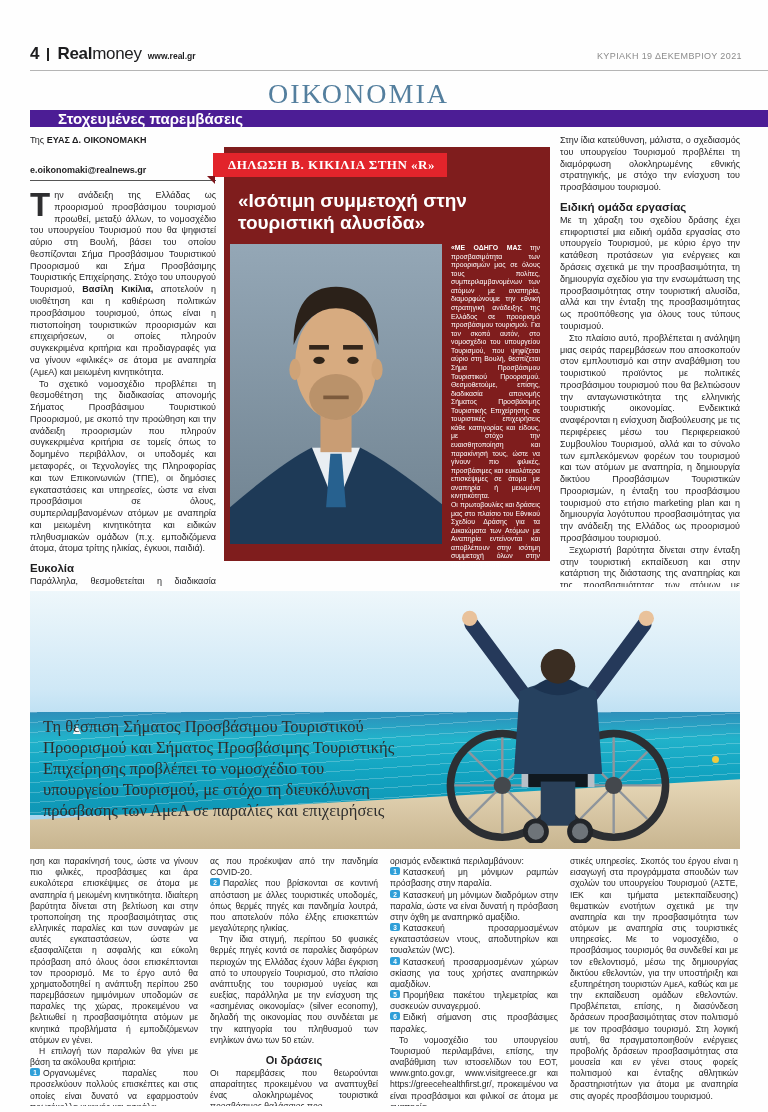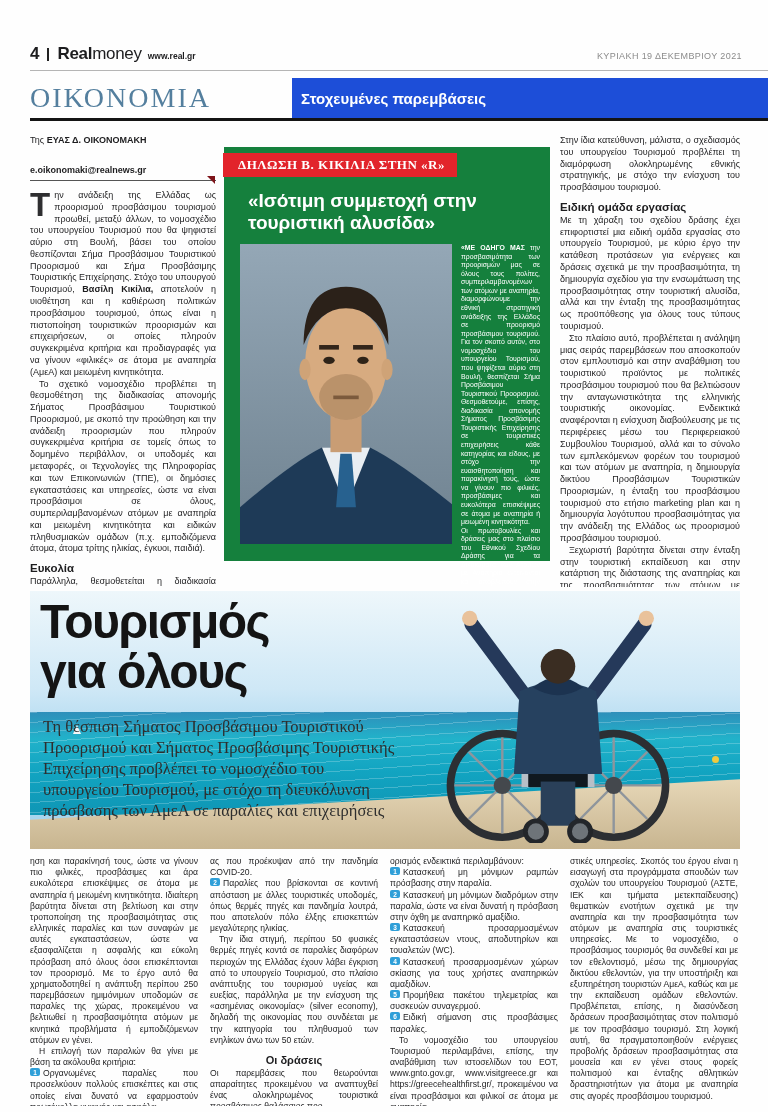--- a/index.html
+++ b/index.html
@@ -7,41 +7,41 @@
         font-family:"Liberation Sans",sans-serif;color:#1d1d1f;overflow:hidden;}
   
   .masthead{display:flex;align-items:baseline;margin:44px 26px 0 30px;}
   .pageno{font-size:17px;font-weight:bold;}
   .mast-sep{display:inline-block;width:2px;height:13px;background:#222;margin:0 8px;align-self:center;}
   .brand{font-size:17px;letter-spacing:-0.3px;}
   .brand .b{font-weight:bold;}
   .site{font-size:8.5px;font-weight:bold;margin-left:6px;}
   .date{margin-left:auto;color:#8b8b8b;font-size:9px;letter-spacing:0.4px;}
   .thin-rule{height:1px;background:#b5b5b5;margin:6px 0 0 30px;}
-  .section-row{display:flex;margin:7px 0 0 30px;height:40px;}
+  .section-row{display:flex;margin:7px 0 0 30px;height:40px;flex-direction:column;}
   .section-title{font-family:"Liberation Serif",serif;font-size:28px;color:#547f9e;
                  letter-spacing:2px;align-self:center;width:262px;}
-  .kicker-bar{flex:1;background:#1d4ed8;display:flex;align-items:center;padding-left:9px;
+  .kicker-bar{flex:1;background:#4c1d95;display:flex;align-items:center;padding-left:28px;
               color:#fff;font-weight:bold;font-size:15px;}
   .black-rule{height:3px;background:#141414;margin-left:30px;}
   
   .main-row{display:flex;margin:14px 28px 0 30px;height:452px;overflow:hidden;}
   .colL{width:186px;overflow:hidden;}
   .colR{width:180px;overflow:hidden;margin-left:10px;}
   .byline{font-size:9px;border-bottom:1px solid #555;padding-bottom:5px;margin-bottom:9px;}
   .byline .pre{font-weight:normal;text-align:center;}
   .byline .auth{font-weight:bold;}
   .byline .mail{display:block;font-weight:bold;margin-top:20px;}
   .body-text p{margin:0;font-size:9px;line-height:1.31;text-align:justify;}
   .body-text p.indent{text-indent:9px;}
   .dropcap{float:left;font-size:33px;line-height:26px;font-weight:bold;color:#2e2e30;padding:2px 4px 0 0;}
   .subhead{font-size:11.5px;font-weight:bold;margin:7px 0 2px;}
   
-  .qbox{width:326px;height:414px;background:#15803d;margin-left:8px;margin-top:12px;
-        padding:6px 10px 12px 16px;box-sizing:border-box;position:relative;}
+  .qbox{width:326px;height:414px;background:#7f1d1d;margin-left:8px;margin-top:12px;
+        padding:6px 10px 12px 6px;box-sizing:border-box;position:relative;}
   .ribbon{position:relative;left:-17px;display:inline-block;background:#e2242b;color:#fff;
           font-family:"Liberation Serif",serif;font-weight:bold;font-size:13px;
           padding:4px 12px 4px 15px;letter-spacing:0.5px;white-space:nowrap;}
   .ribbon-fold{position:absolute;left:-17px;top:29px;width:0;height:0;
                border-top:8px solid #7e141a;border-left:8px solid transparent;}
   .qtitle{font-size:19px;font-weight:bold;color:#fff;line-height:1.16;margin:13px 4px 10px 8px;}
   .qcontent{display:flex;margin-top:2px;}
   .portrait{width:212px;height:300px;flex:none;}
   .qtext{flex:1;padding-left:9px;color:#fff;font-size:6.9px;line-height:1.24;text-align:justify;}
   .qtext p{margin:0;}
@@ -190,24 +190,20 @@
         <path d="M88 100 L30 22" stroke="#25395a" stroke-width="15" stroke-linecap="round"></path>
         <path d="M152 100 L210 22" stroke="#25395a" stroke-width="15" stroke-linecap="round"></path>
         <circle cx="28" cy="16" r="8" fill="#e9c29b"></circle>
         <circle cx="212" cy="16" r="8" fill="#e9c29b"></circle>
 
         <path d="M80 92 Q120 72 160 92 L166 178 L74 178 Z" fill="#26415f"></path>
         <path d="M94 88 Q120 66 146 88 Q120 104 94 88 Z" fill="#1c3350"></path>
         <circle cx="120" cy="66" r="18" fill="#3a2d22"></circle>
       </svg>
     </div>
-    <div class="feature-title">
-      <div>Τουρισμός</div>
-      <div>για όλους</div>
-    </div>
     <div class="feature-deck">Τη θέσπιση Σήματος Προσβάσιμου Τουριστικού Προορισμού και Σήματος Προσβάσιμης Τουριστικής Επιχείρησης προβλέπει το νομοσχέδιο του υπουργείου Τουρισμού, με στόχο τη διευκόλυνση πρόσβασης των ΑμεΑ σε παραλίες και επιχειρήσεις</div>
   </div>
 
   <div class="bottom-row">
     <div class="bcol">
       <p>ηση και παρακίνησή τους, ώστε να γίνουν πιο φιλικές, προσβάσιμες και άρα ευκολότερα επισκέψιμες σε άτομα με αναπηρία ή μειωμένη κινητικότητα. Ιδιαίτερη βαρύτητα δίνεται στη βελτίωση και στην τροποποίηση της προσβασιμότητας στις ελληνικές παραλίες και των συναφών με αυτές εγκαταστάσεων, ώστε να εξασφαλίζεται η ασφαλής και εύκολη πρόσβαση από όλους όσοι επισκέπτονται τον προορισμό. Με το έργο αυτό θα χρηματοδοτηθεί η ανάπτυξη περίπου 250 παρεμβάσεων ημιμόνιμων υποδομών σε παραλίες της χώρας, προκειμένου να βελτιωθεί η προσβασιμότητα ατόμων με κινητικά προβλήματα ή εμποδιζόμενων ατόμων εν γένει.</p>
       <p class="indent">Η επιλογή των παραλιών θα γίνει με βάση τα ακόλουθα κριτήρια:</p>
       <p><span class="badge">1</span><span>Οργανωμένες παραλίες που προσελκύουν πολλούς επισκέπτες και στις οποίες είναι δυνατό να εφαρμοστούν πρωτόκολλα υγιεινής και ασφάλει-</span></p>
     </div>
     <div class="bcol">

